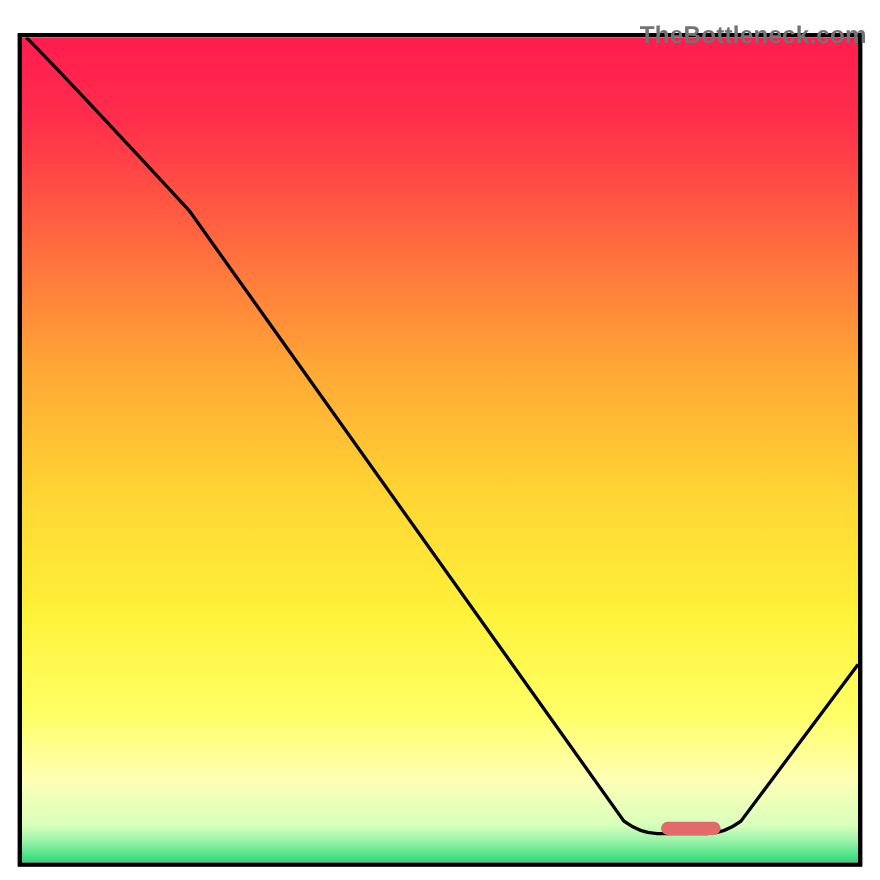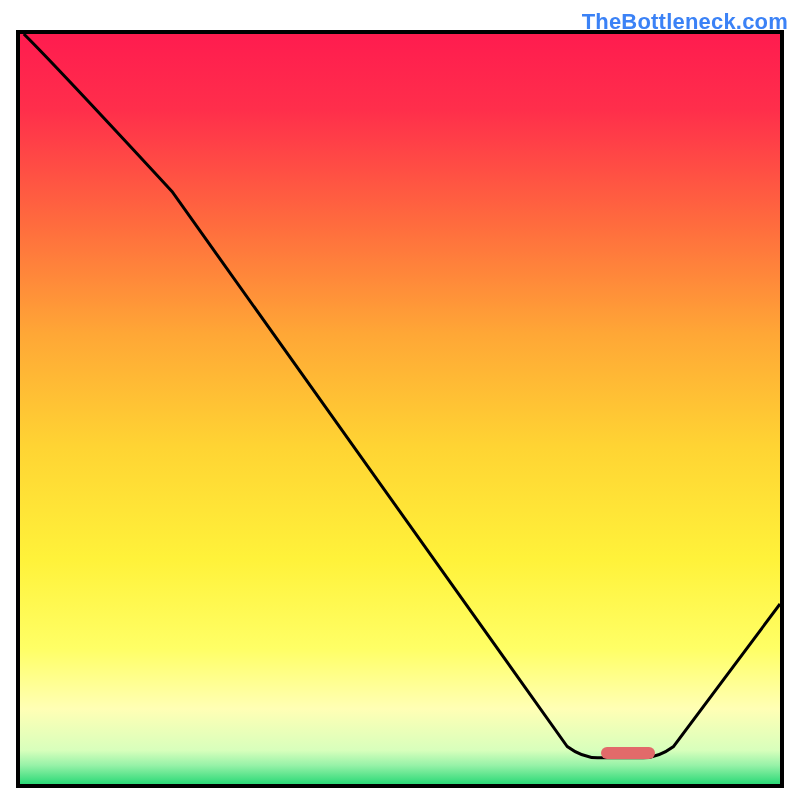--- a/index.html
+++ b/index.html
@@ -10,25 +10,25 @@
     background: #fff;
     font-family: Arial, Helvetica, sans-serif;
   }
   .container {
     position: relative;
     width: 800px;
     height: 800px;
   }
   .watermark {
     position: absolute;
-    top: 9px;
+    top: 19px;
     right: 12px;
     font-size: 22px;
     font-weight: bold;
-    color: #3b82f6;
+    color: #737373;
     letter-spacing: 0.2px;
     z-index: 10;
   }
   .plot-frame {
     position: absolute;
     left: 16px;
     top: 30px;
     width: 768px;
     height: 758px;
     border: 4px solid #000;

